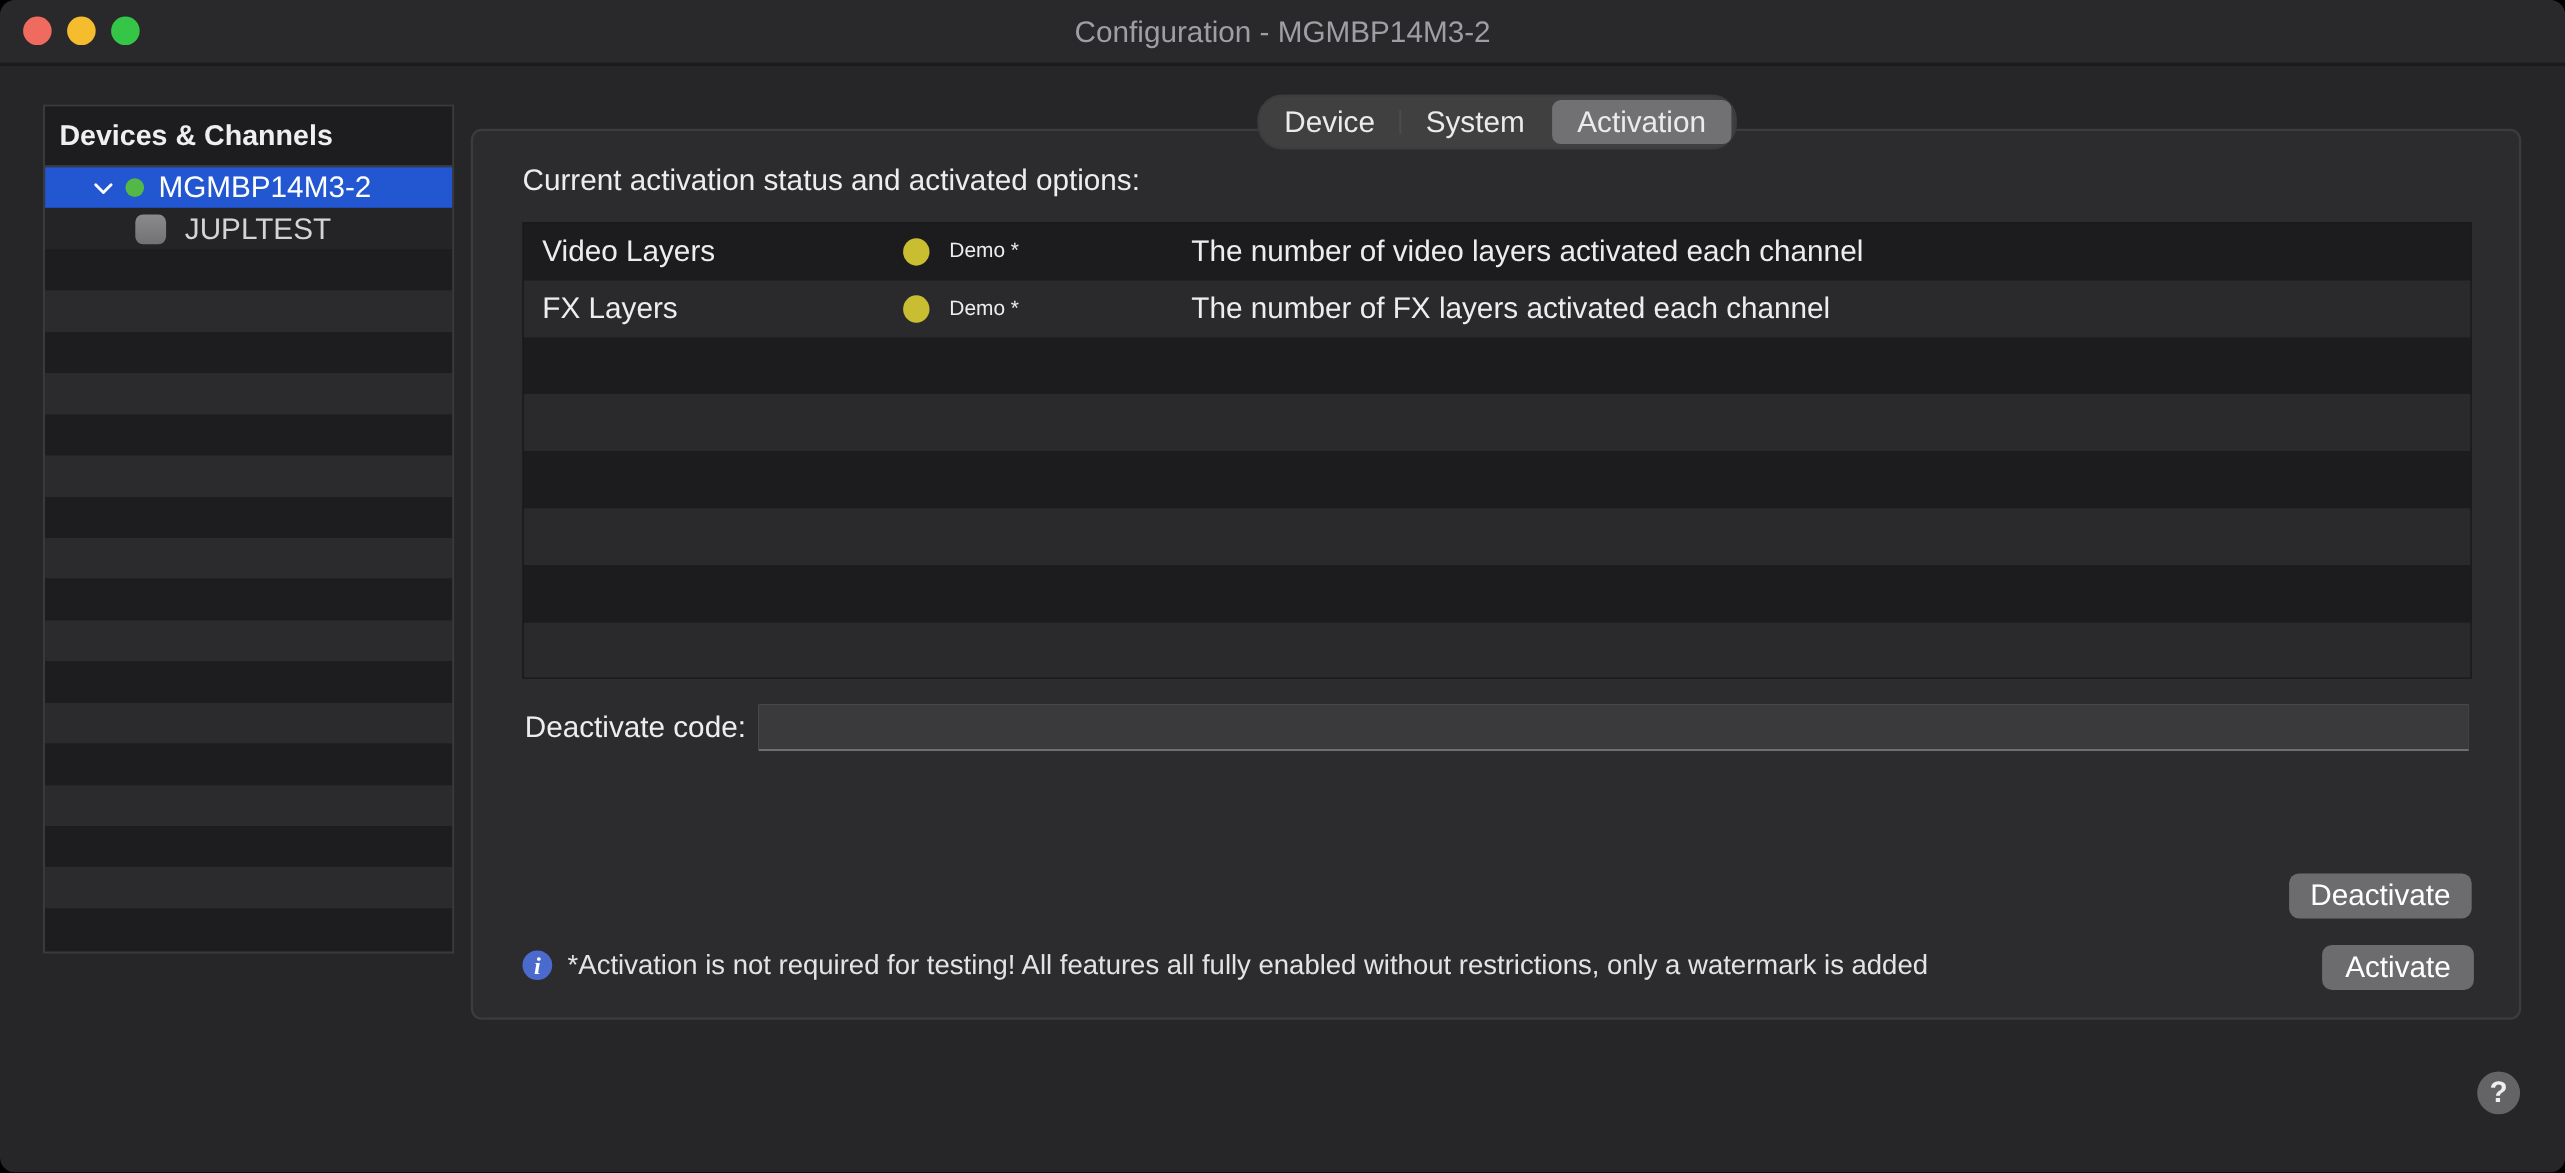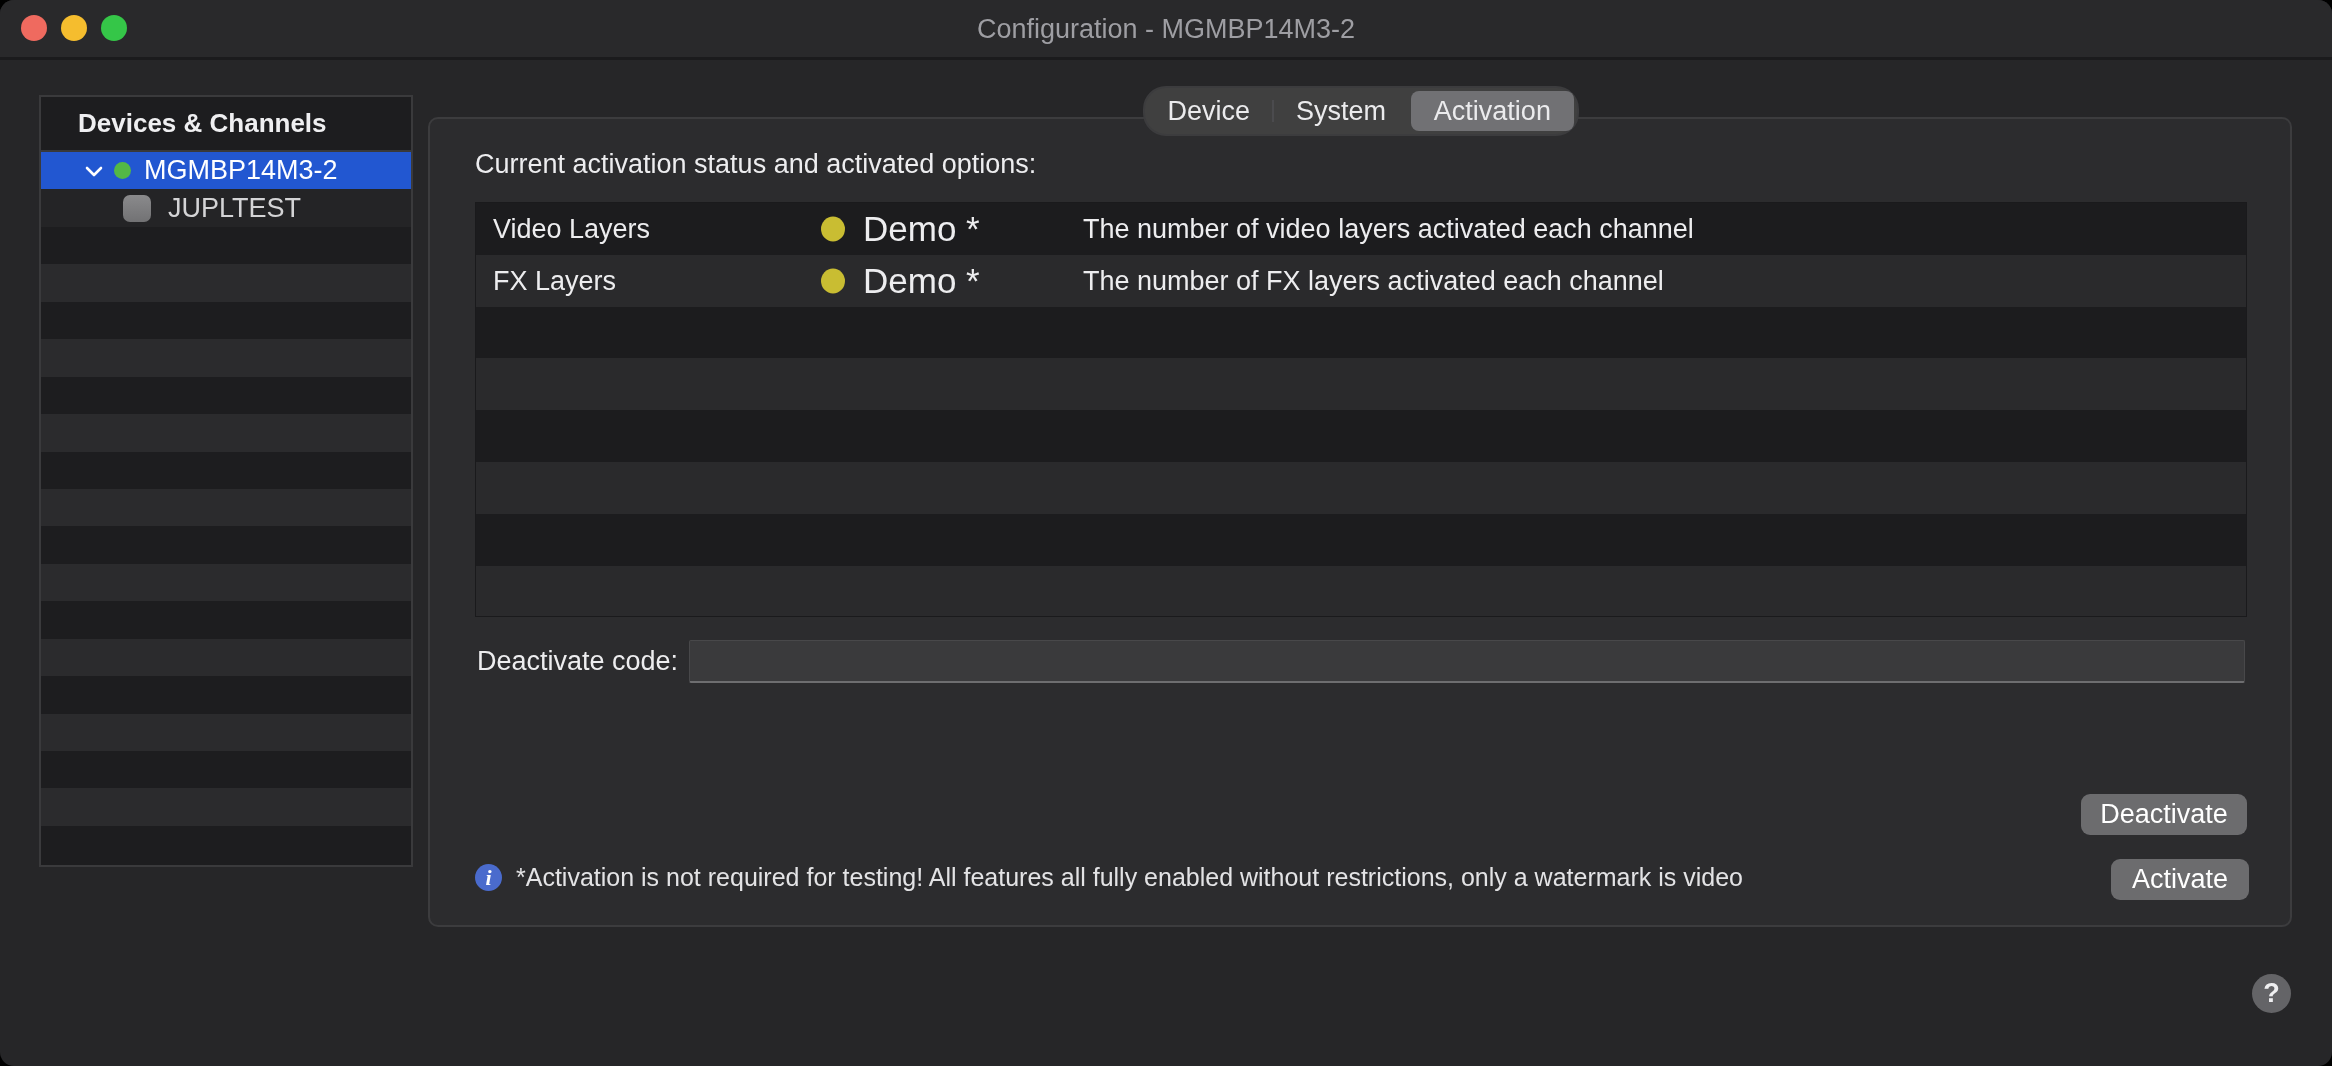--- a/index.html
+++ b/index.html
@@ -10,21 +10,21 @@
   .titlebar{position:absolute;left:0;top:0;right:0;height:57px;background:#29292b;border-bottom:3px solid #1b1b1d;}
   .traffic{position:absolute;left:21px;top:15px;display:flex;gap:14px;}
   .tl{width:26px;height:26px;border-radius:50%;}
   .tl-close{background:#ef6a5f;}
   .tl-min{background:#f5bd2e;}
   .tl-zoom{background:#35c648;}
   .window-title{position:absolute;left:0;right:0;top:0;height:57px;line-height:59px;text-align:center;color:#9e9ea3;font-weight:normal;font-size:27px;}
 
   
   .sidebar{position:absolute;left:39px;top:95px;width:374px;height:772px;box-sizing:border-box;border:2px solid #3a3a3c;background:#1d1d1f;display:flex;flex-direction:column;}
-  .sidebar-header{flex:none;height:53px;background:#1d1d1f;border-bottom:2px solid #39393b;display:flex;align-items:center;padding-left:37px;color:#efeff1;font-weight:700;font-size:26px;}
+  .sidebar-header{flex:none;height:53px;background:#1d1d1f;border-bottom:2px solid #39393b;display:flex;align-items:center;padding-left:13px;color:#efeff1;font-weight:700;font-size:26px;}
   .sidebar-rows{flex:1;display:flex;flex-direction:column;}
   .srow{flex:none;height:37.45px;display:flex;align-items:center;overflow:hidden;padding-left:32px;}
   .srow.selected{background:#2257d1;}
   .srow.mid{background:#242426;}
   .srow.dark{background:#1d1d1f;}
   .srow.light{background:#2b2b2d;}
   .chev{margin-left:10px;flex:none;}
   .dev-dot{flex:none;width:17px;height:17px;border-radius:50%;margin-left:9px;}
   .dev-label{margin-left:13px;color:#ffffff;font-size:27px;white-space:nowrap;}
   .chan-checkbox{flex:none;width:28px;height:27px;margin-left:50px;border-radius:7px;background:linear-gradient(#8a8a8c,#727274);}
@@ -41,21 +41,21 @@
 
   
   .panel{position:absolute;left:428px;top:117px;width:1864px;height:810px;box-sizing:border-box;background:#2c2c2e;border:2px solid #3c3c3e;border-radius:10px;}
   .status-heading{position:absolute;left:45px;top:30px;font-size:27px;color:#ededef;}
   .otable{position:absolute;left:45px;top:83px;width:1772px;height:415px;box-sizing:border-box;border:1px solid #1a1a1c;background:#1c1c1e;display:flex;flex-direction:column;overflow:hidden;justify-content:space-between;}
   .trow{flex:none;height:51.8px;position:relative;}
   .trow.dark{background:#1c1c1e;}
   .trow.light{background:#2a2a2c;}
   .c-name{position:absolute;left:17px;top:50%;transform:translateY(-50%);font-size:27px;color:#ededef;white-space:nowrap;}
   .c-dot{position:absolute;left:345px;top:50%;transform:translateY(-50%);width:24px;height:25px;border-radius:50%;}
-  .c-status{position:absolute;left:387px;top:50%;transform:translateY(-50%);font-size:35px;color:#ededef;white-space:nowrap;}
+  .c-status{position:absolute;left:387px;top:50%;transform:translateY(-50%);font-size:19px;color:#ededef;white-space:nowrap;}
   .c-desc{position:absolute;left:607px;top:50%;transform:translateY(-50%);font-size:27px;color:#ededef;white-space:nowrap;}
 
   .code-label{position:absolute;left:47px;top:527px;font-size:27px;color:#ededef;}
   .code-input{position:absolute;left:259px;top:521px;width:1556px;height:43px;box-sizing:border-box;background:#3a3a3c;border:1px solid #48484a;border-bottom:2px solid #6e6e70;border-radius:2px;color:#ffffff;font-size:26px;padding:0 12px;outline:none;font-family:"Liberation Sans","DejaVu Sans",sans-serif;}
 
   .btn{position:absolute;background:#6c6c6e;border:none;border-radius:9px;color:#ffffff;font-size:27px;display:flex;align-items:center;justify-content:center;font-family:"Liberation Sans","DejaVu Sans",sans-serif;cursor:default;}
   .btn-deactivate{left:1651px;top:675px;width:166px;height:41px;}
   .btn-activate{left:1681px;top:740px;width:138px;height:41px;}
 
   .info{position:absolute;left:45px;top:744px;display:flex;align-items:center;gap:14px;}
@@ -144,19 +144,19 @@
       </div>
 
     <div class="code-label">Deactivate code:</div>
     <input class="code-input" type="text" value="" style="">
 
     <div class="btn btn-deactivate">Deactivate</div>
     <div class="btn btn-activate">Activate</div>
 
     <div class="info">
       <div class="info-icon" id="info-icon" style="background: rgb(74, 107, 205);">i</div>
-      <div class="info-text">*Activation is not required for testing! All features all fully enabled without restrictions, only a watermark is video</div>
+      <div class="info-text">*Activation is not required for testing! All features all fully enabled without restrictions, only a watermark is added</div>
     </div>
   </div>
 
   <div class="help">?</div>
 
 </div>
 
 </body></html>

